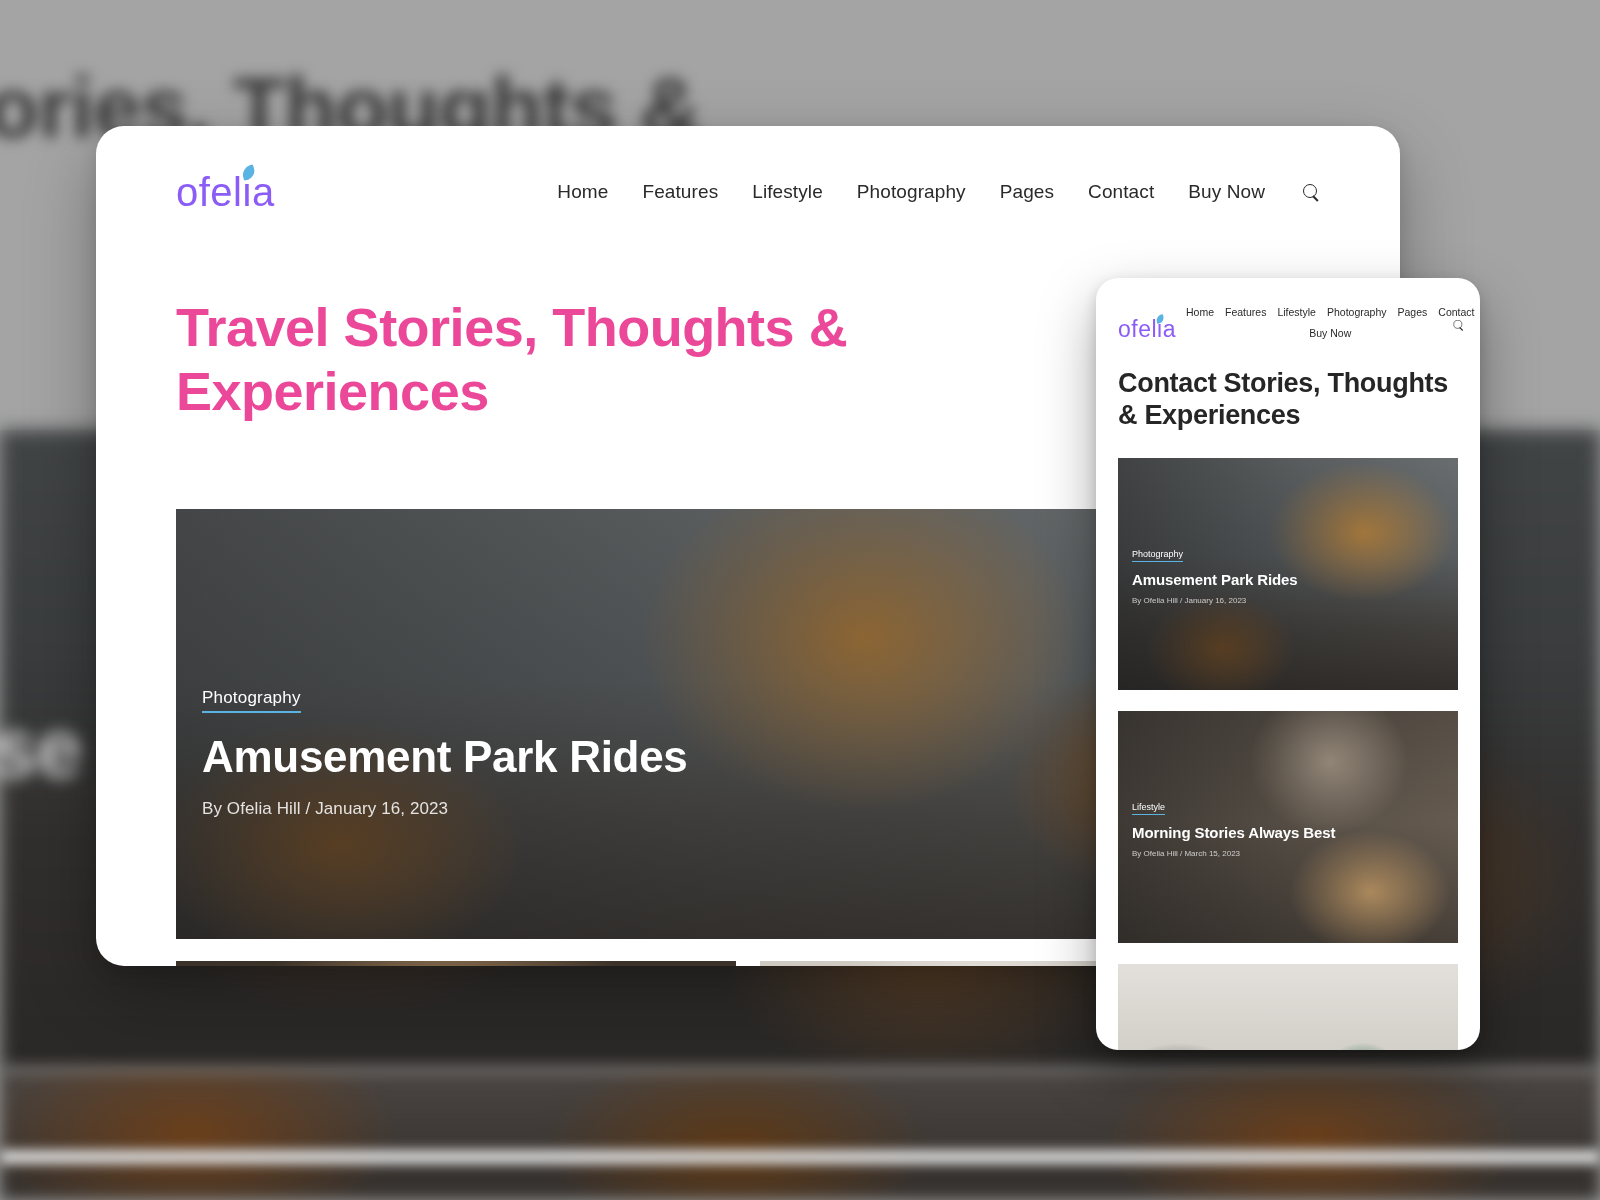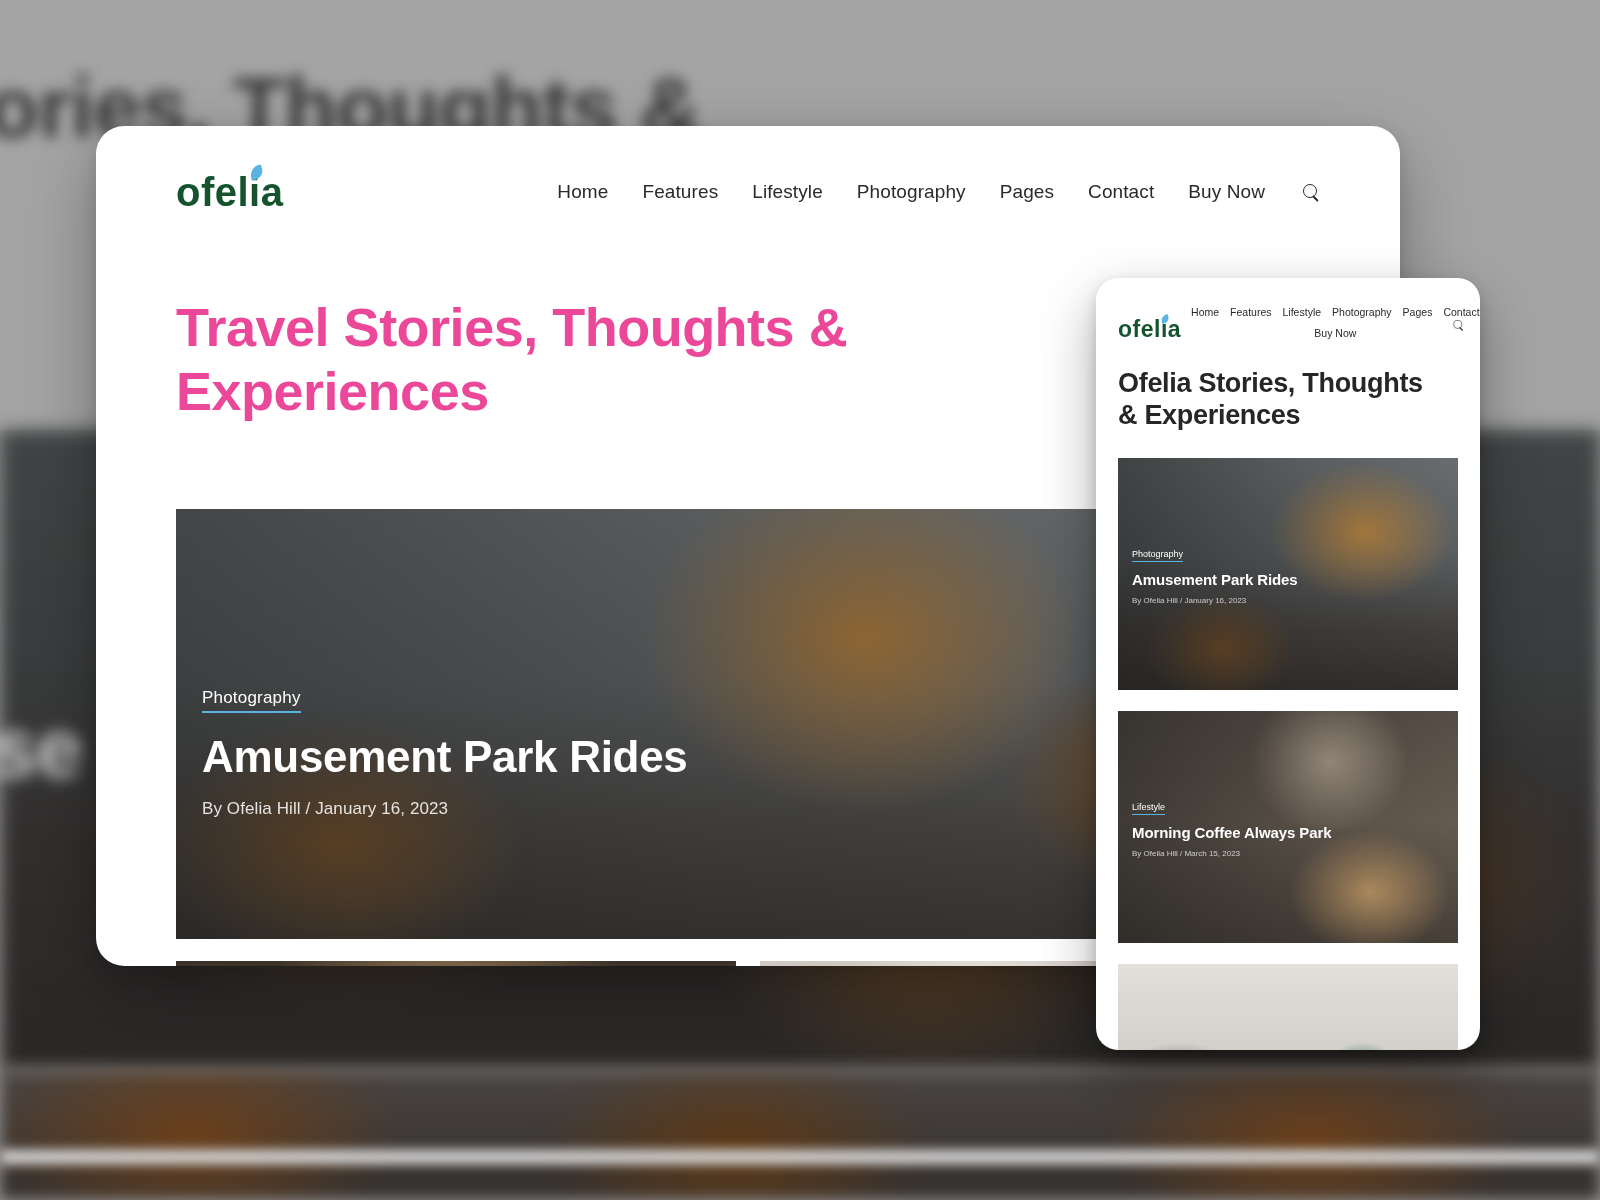--- a/index.html
+++ b/index.html
@@ -100,22 +100,22 @@
     display: flex;
     align-items: center;
     justify-content: space-between;
     padding: 46px 80px 0 80px;
   }
 
   .logo {
     position: relative;
     font-size: 40px;
     letter-spacing: 0.5px;
-    color: #14532d;
-    font-weight: 700;
+    color: #8b5cf6;
+    font-weight: 400;
     line-height: 1;
   }
   .logo .leaf {
     position: absolute;
     width: 13px;
     height: 13px;
     background: #5bb3e4;
     border-radius: 80% 8% 70% 10%;
     transform: rotate(-18deg);
   }
@@ -427,40 +427,40 @@
       </div>
       <div class="t-nav-row second">
         <a href="#">Buy Now</a>
       </div>
     </div>
 
     <span class="search-icon t-search"></span>
   </div>
 
   <h1 class="t-title">
-    <div>Ofelia Stories, Thoughts</div>
+    <div>Contact Stories, Thoughts</div>
     <div>&amp; Experiences</div>
   </h1>
 
   <div class="t-cards">
 
     <div class="t-card t-img-1">
       <div class="shade"></div>
       <div class="t-card-content">
         <span class="t-cat">Photography</span>
         <div class="t-card-title">Amusement Park Rides</div>
         <div class="t-card-meta">By Ofelia Hill  / January 16, 2023</div>
       </div>
     </div>
 
     <div class="t-card t-img-2">
       <div class="shade"></div>
       <div class="t-card-content">
         <span class="t-cat">Lifestyle</span>
-        <div class="t-card-title">Morning Coffee Always Park</div>
+        <div class="t-card-title">Morning Stories Always Best</div>
         <div class="t-card-meta">By Ofelia Hill  / March 15, 2023</div>
       </div>
     </div>
 
     <div class="t-card t-img-3"></div>
 
   </div>
 </div>
 
 </body></html>

